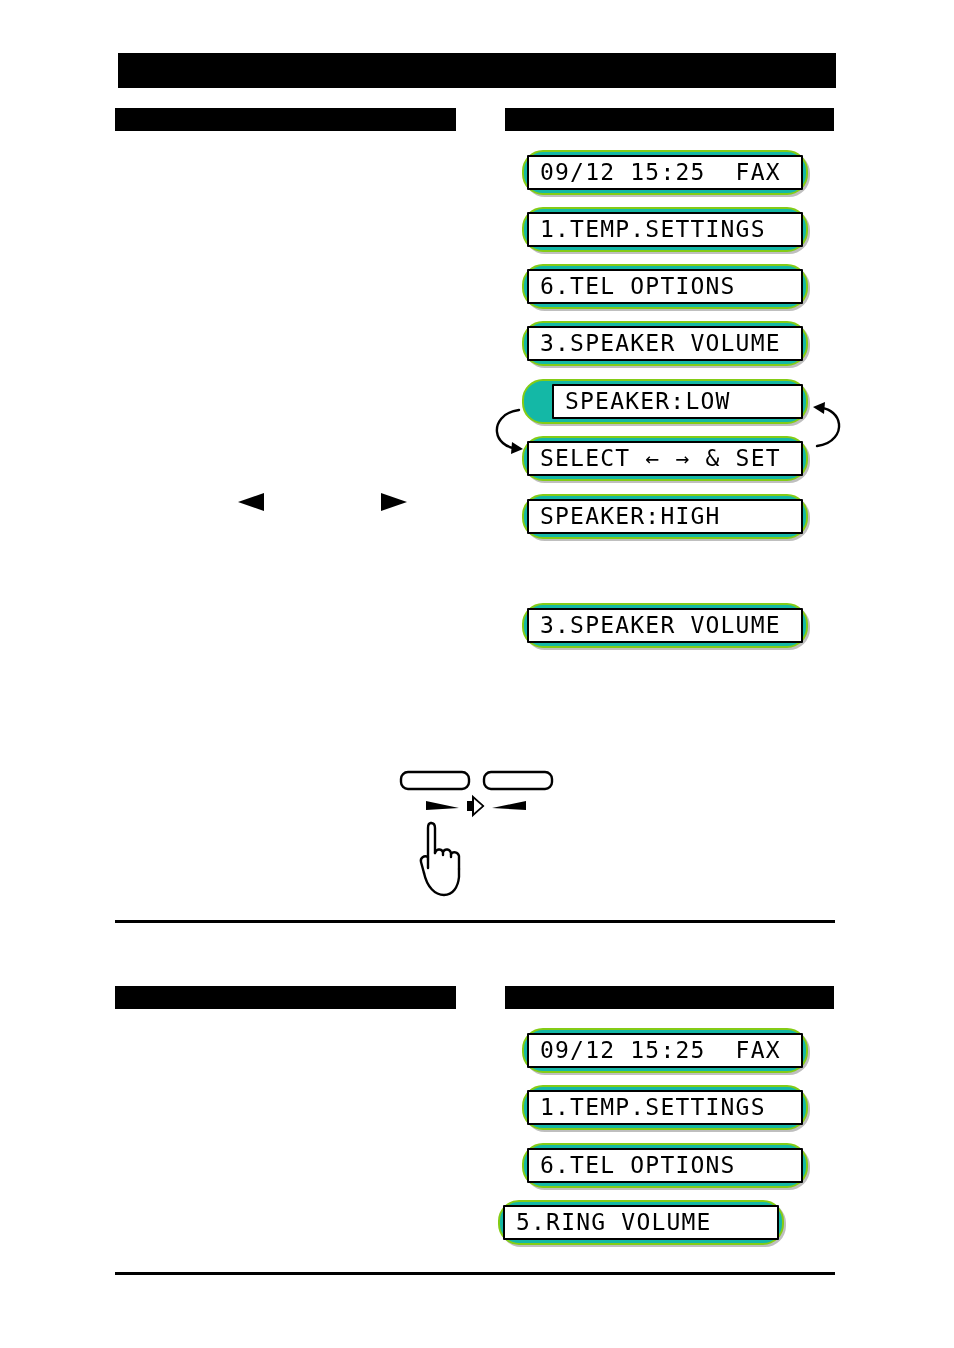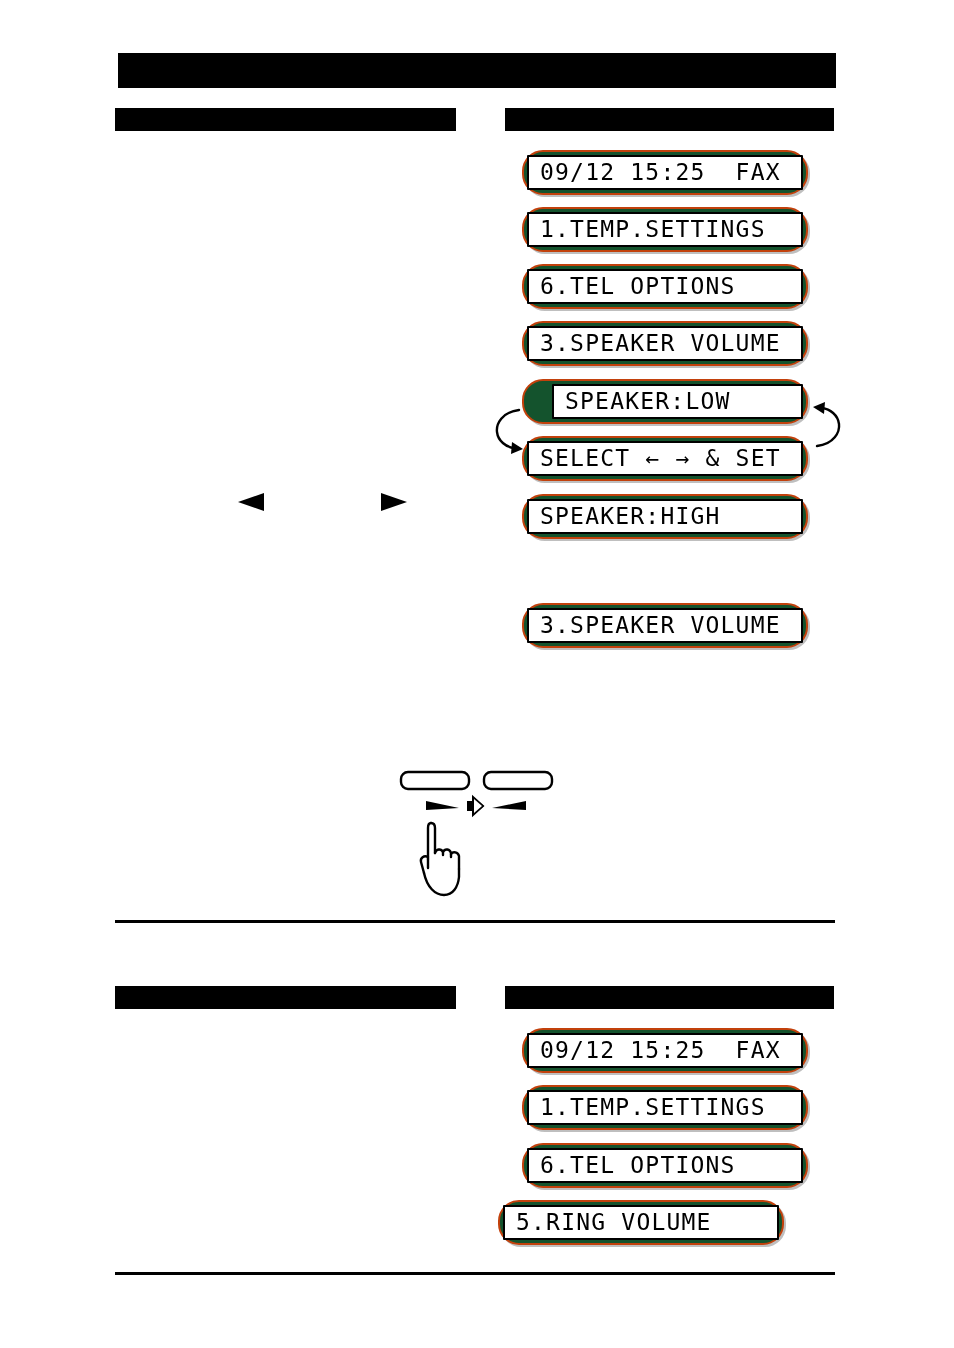--- a/index.html
+++ b/index.html
@@ -33,23 +33,23 @@
     left: 115px;
     width: 720px;
     height: 3px;
     background: #000000;
   }
 
   
   .lcd {
     position: absolute;
     box-sizing: border-box;
-    border: 2px solid #c2410c;
+    border: 2px solid #84cc16;
     border-radius: 21px;
-    background: #14532d;
+    background: #14b8a6;
     padding: 3px;
     box-shadow: 2px 2px 0 0 #bfbfbf;
   }
   .lcd-inner {
     box-sizing: border-box;
     border: 2px solid #000000;
     border-radius: 1px;
     background: #ffffff;
     height: 100%;
     display: flex;

